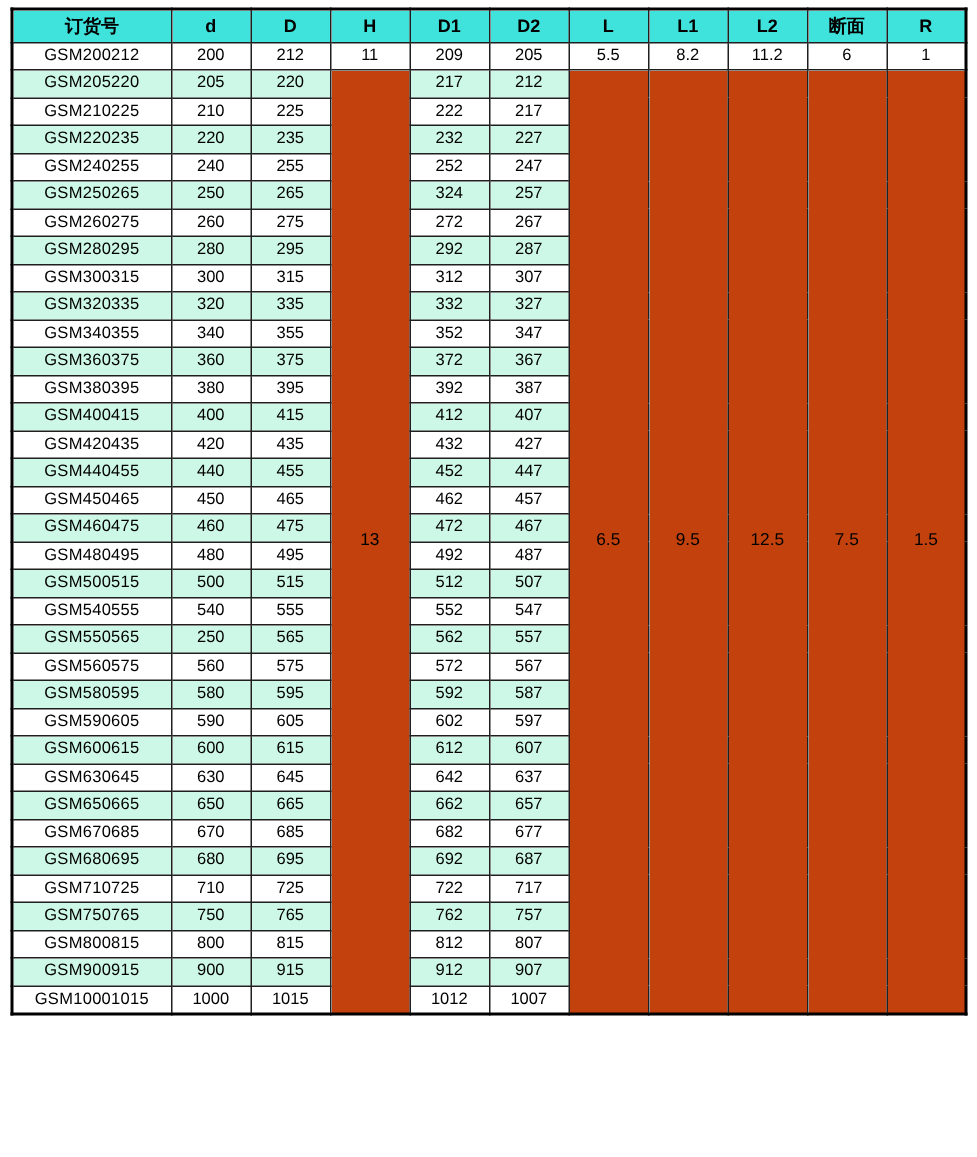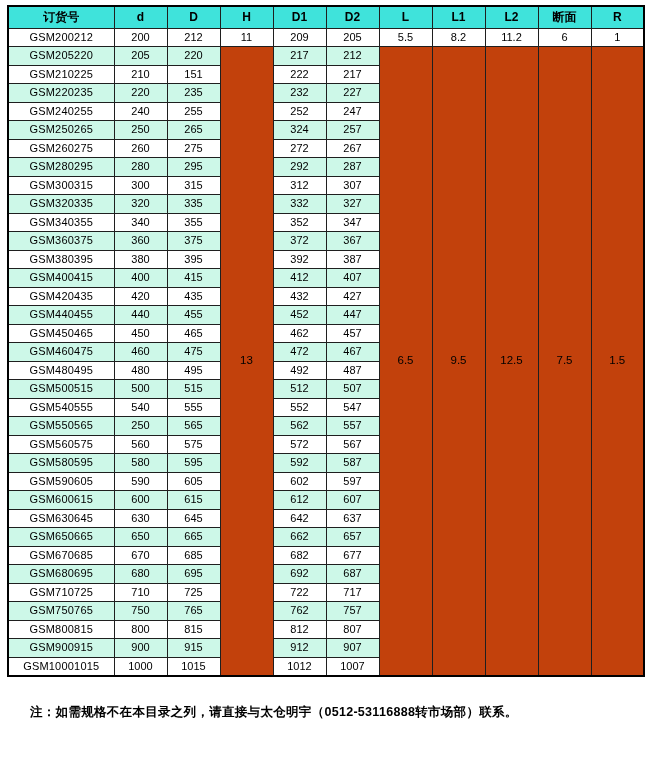--- a/index.html
+++ b/index.html
@@ -124,21 +124,21 @@
           <td class="band">212</td>
           <td class="merged" rowspan="34">6.5</td>
           <td class="merged" rowspan="34">9.5</td>
           <td class="merged" rowspan="34">12.5</td>
           <td class="merged" rowspan="34">7.5</td>
           <td class="merged" rowspan="34">1.5</td>
         </tr>
         <tr>
           <td class="code band">GSM210225</td>
           <td class="band">210</td>
-          <td class="band">151</td>
+          <td class="band">225</td>
           <td class="band">222</td>
           <td class="band">217</td>
         </tr>
         <tr class="alt">
           <td class="code band">GSM220235</td>
           <td class="band">220</td>
           <td class="band">235</td>
           <td class="band">232</td>
           <td class="band">227</td>
         </tr>
@@ -355,15 +355,14 @@
         <tr>
           <td class="code band">GSM10001015</td>
           <td class="band">1000</td>
           <td class="band">1015</td>
           <td class="band">1012</td>
           <td class="band">1007</td>
         </tr>
       </tbody>
   </table>
 
-  <div class="footnote">注：如需规格不在本目录之列，请直接与太仓明宇（0512-53116888转市场部）联系。</div>
 
 </div>
 
 </body></html>

